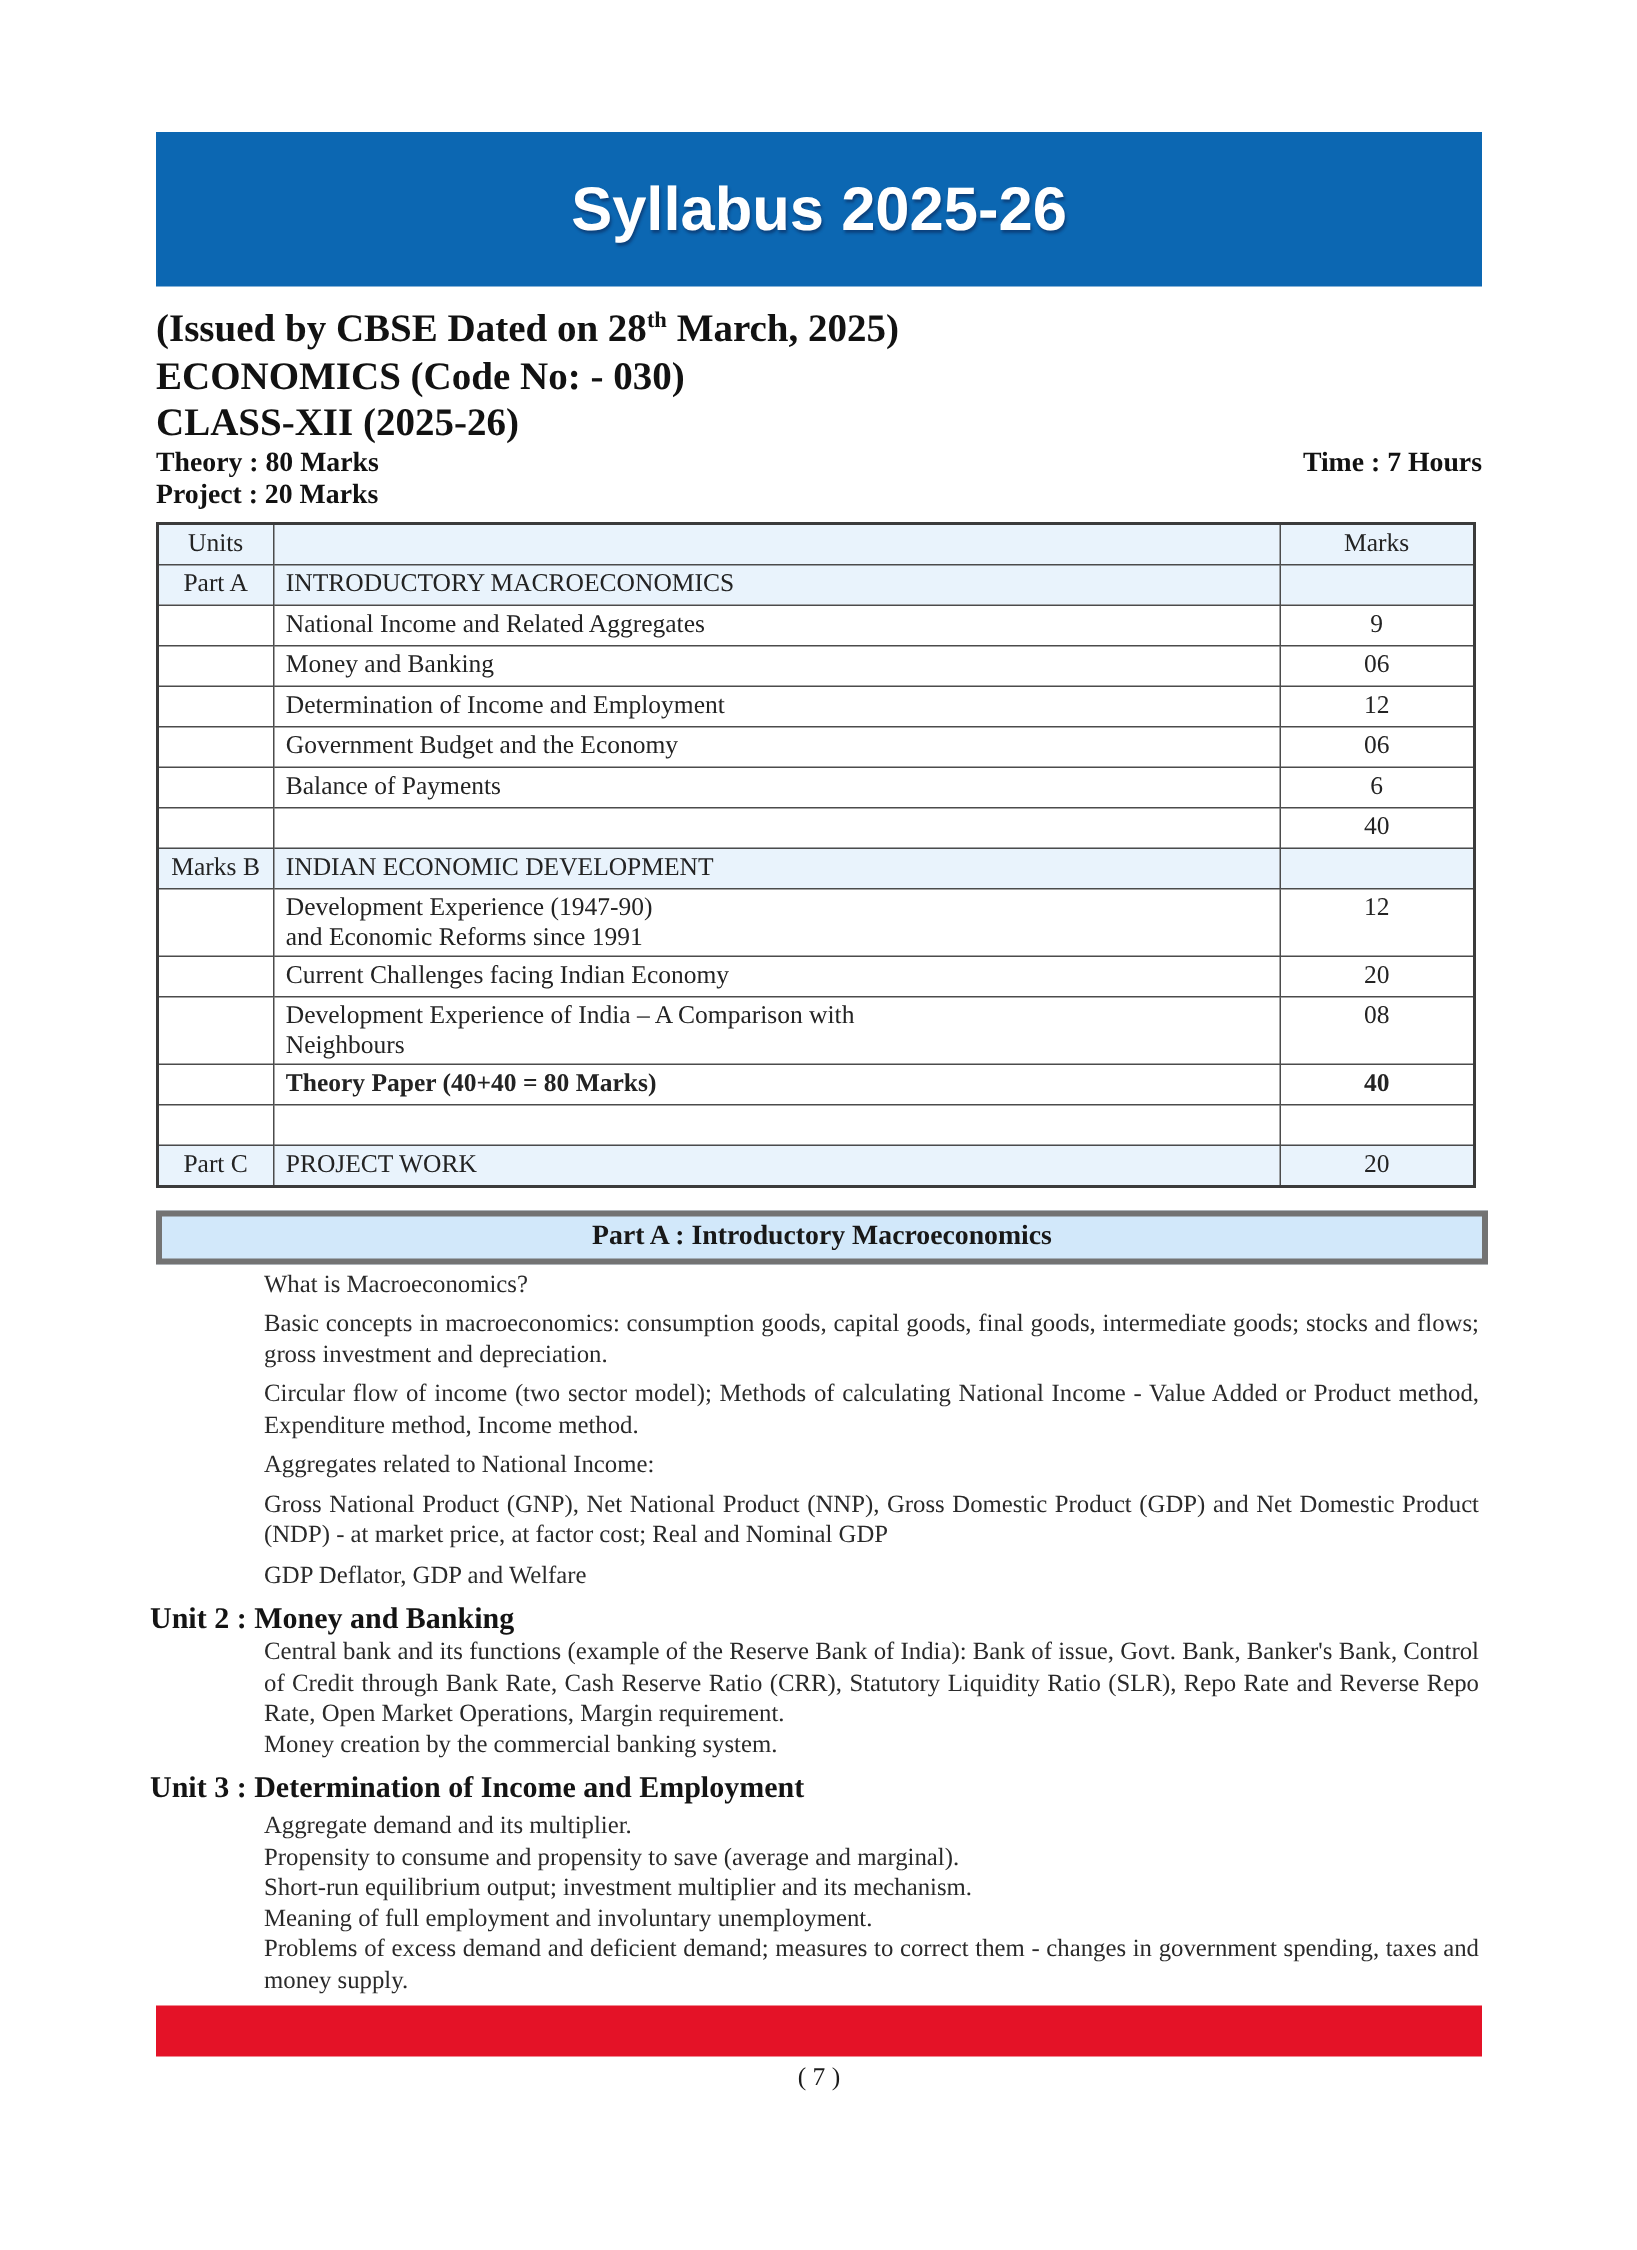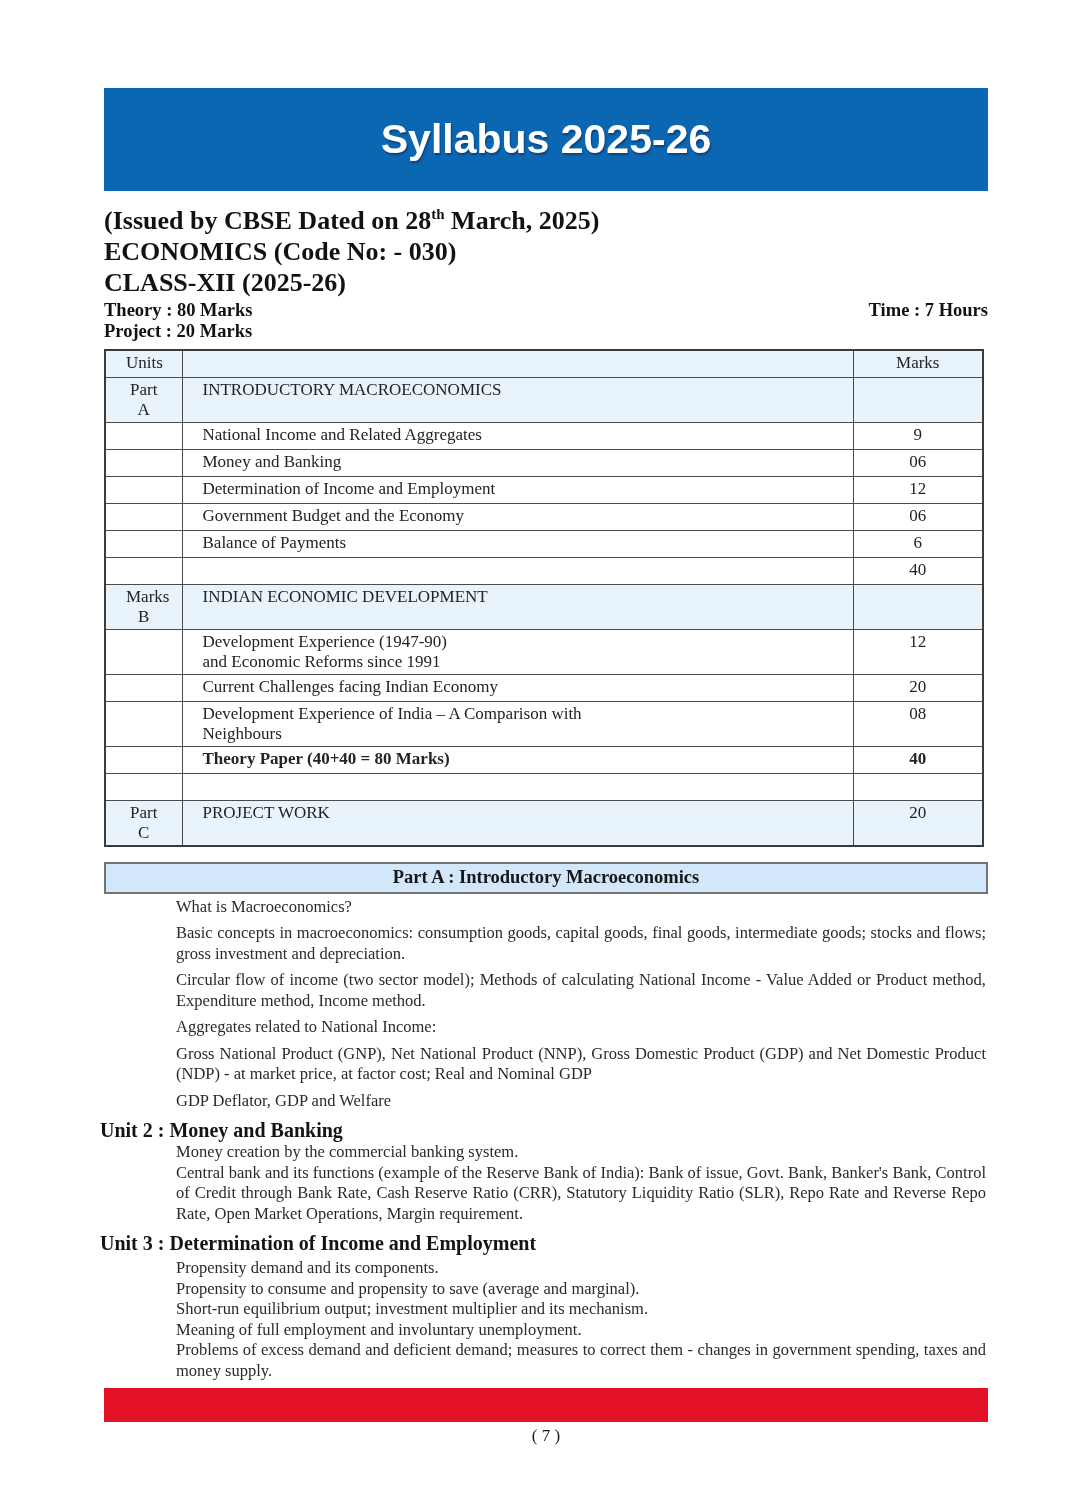--- a/index.html
+++ b/index.html
@@ -55,39 +55,39 @@
   table.marks-table {
     margin-top: 7px;
     border-collapse: collapse;
     width: 878px;
     table-layout: fixed;
     font-size: 17px;
     color: #232323;
   }
   table.marks-table td {
     border: 1px solid #4b4b4b;
-    padding: 2px 20px;
+    padding: 2px 8px;
     height: 22px;
     vertical-align: top;
   }
   table.marks-table { border: 2px solid #3b3b3b; }
   .col-unit  { width: 77px; }
   .col-title { width: 671px; }
   .col-marks { width: 130px; }
   td.unit-cell  { text-align: center; }
   td.title-cell { text-align: left; white-space: pre-line; }
   td.marks-cell { text-align: center; }
   tr.hdr-row td, tr.part-row td { background: #e9f3fc; }
   tr.bold-row td { font-weight: bold; }
 
   
   .part-banner {
     margin-top: 15px;
     width: 880px;
-    border: 2px solid #737373;
+    border: 4px solid #737373;
     background: #d2e8fa;
     text-align: center;
     font-weight: bold;
     font-size: 18.5px;
     color: #181818;
     padding: 3px 0 4px 0;
   }
 
   
   .section { margin-left: 100px; width: 888px; }
@@ -238,27 +238,27 @@
   <p class="para sp first">What is Macroeconomics?</p>
   <p class="para sp">Basic concepts in macroeconomics: consumption goods, capital goods, final goods, intermediate goods; stocks and flows; gross investment and depreciation.</p>
   <p class="para sp">Circular flow of income (two sector model); Methods of calculating National Income - Value Added or Product method, Expenditure method, Income method.</p>
   <p class="para sp">Aggregates related to National Income:</p>
   <p class="para sp">Gross National Product (GNP), Net National Product (NNP), Gross Domestic Product (GDP) and Net Domestic Product (NDP) - at market price, at factor cost; Real and Nominal GDP</p>
   <p class="para">GDP Deflator, GDP and Welfare</p>
 </div>
 
 <div class="section">
   <div class="unit-heading">Unit 2 : Money and Banking</div>
+  <p class="para">Central bank and its functions (example of the Reserve Bank of India): Bank of issue, Govt. Bank, Banker's Bank, Control of Credit through Bank Rate, Cash Reserve Ratio (CRR), Statutory Liquidity Ratio (SLR), Repo Rate and Reverse Repo Rate, Open Market Operations, Margin requirement.</p>
   <p class="para">Money creation by the commercial banking system.</p>
-  <p class="para">Central bank and its functions (example of the Reserve Bank of India): Bank of issue, Govt. Bank, Banker's Bank, Control of Credit through Bank Rate, Cash Reserve Ratio (CRR), Statutory Liquidity Ratio (SLR), Repo Rate and Reverse Repo Rate, Open Market Operations, Margin requirement.</p>
 </div>
 
 <div class="section">
   <div class="unit-heading">Unit 3 : Determination of Income and Employment</div>
-  <p class="para first">Propensity demand and its components.</p>
+  <p class="para first">Aggregate demand and its multiplier.</p>
   <p class="para">Propensity to consume and propensity to save (average and marginal).</p>
   <p class="para">Short-run equilibrium output; investment multiplier and its mechanism.</p>
   <p class="para">Meaning of full employment and involuntary unemployment.</p>
   <p class="para">Problems of excess demand and deficient demand; measures to correct them - changes in government spending, taxes and money supply.</p>
 </div>
 
 <div class="content">
   <div class="red-bar"></div>
   <div class="page-number">( 7 )</div>
 </div>

